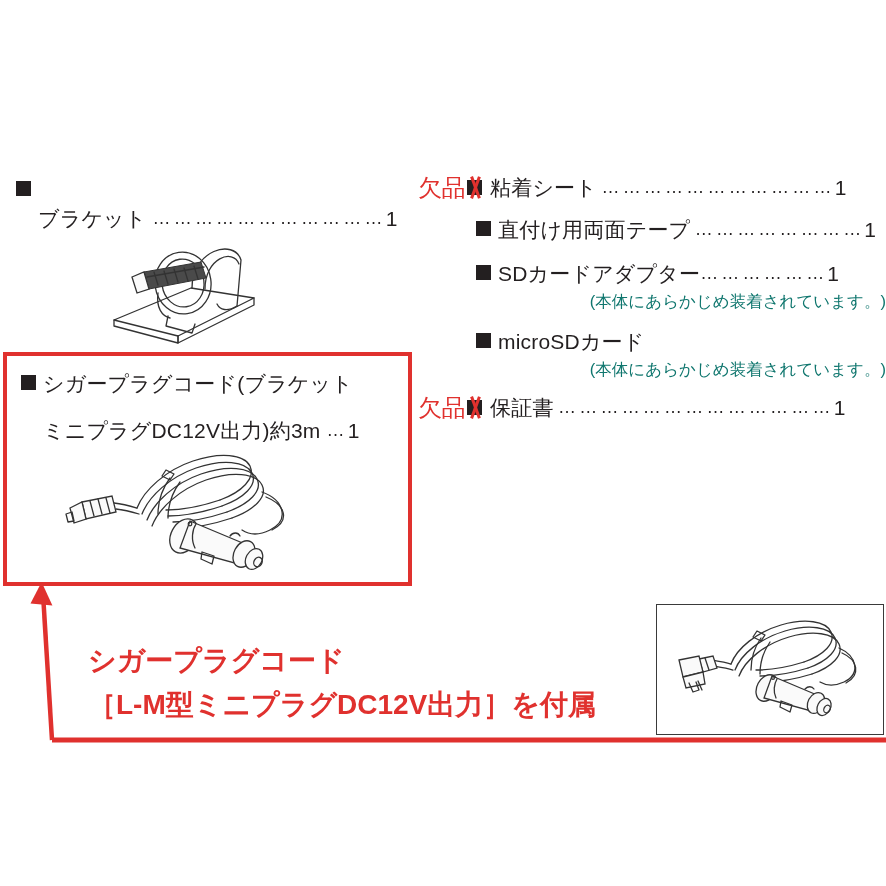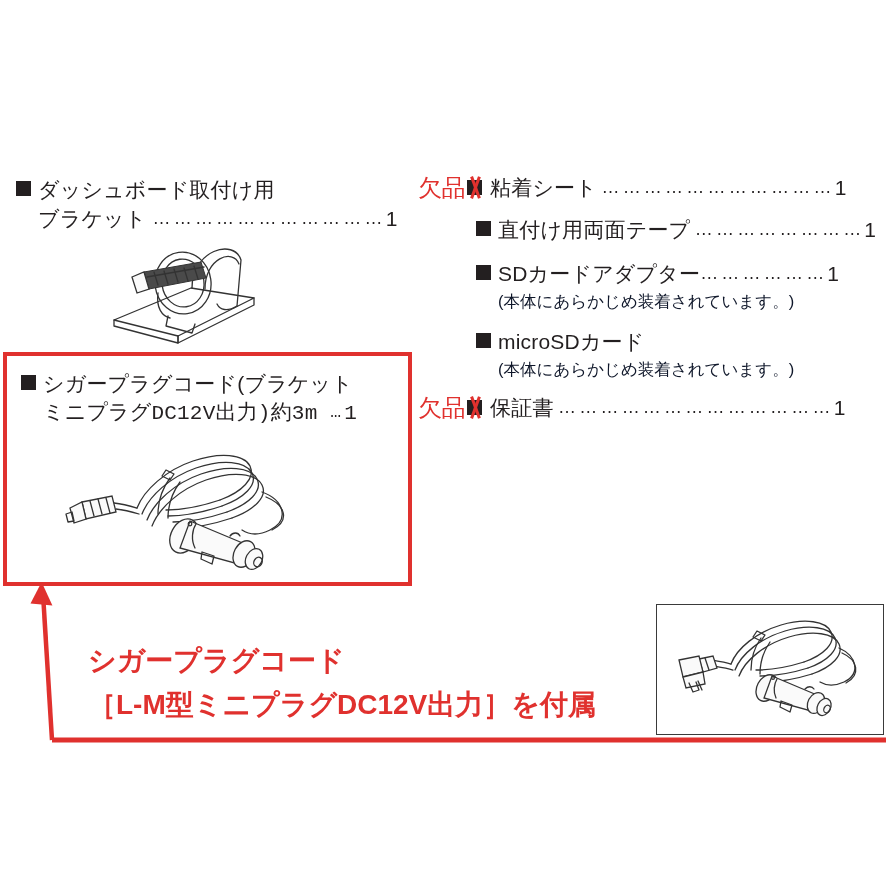--- a/index.html
+++ b/index.html
@@ -38,24 +38,25 @@
     letter-spacing: 3.2px;
     color: #231f20;
     font-size: 18px;
     vertical-align: 2px;
   }
   .qty {
     color: #231f20;
     font-size: 21px;
   }
   .note {
-    color: #0f172a;
+    color: #0f766e;
     font-size: 16.5px;
     line-height: 22px;
     white-space: nowrap;
+    text-align: right;
   }
 
   
   #left-col {
     position: absolute;
     left: 16px;
     top: 176px;
     width: 400px;
   }
   #bracket-line1 { }
@@ -83,23 +84,22 @@
     border: 4px solid #e0312e;
     box-sizing: border-box;
     background: #ffffff;
   }
   #redbox-text {
     position: absolute;
     left: 14px;
     top: 14px;
   }
   #redbox-line2 {
-    margin-top: 2px;
+    margin-top: 20px;
     padding-left: 22px;
-    font-family: Liberation Mono, monospace;
   }
   #cord-illus {
     position: absolute;
     left: 55px;
     top: 88px;
     width: 300px;
     height: 132px;
   }
 
   
@@ -203,21 +203,21 @@
   .lineart-fill-dark { fill: #4a4a4a; stroke: #333; stroke-width: 1; }
   .lineart-fill-light { fill: #fafafa; stroke: #333; stroke-width: 1.3; }
 </style>
 </head>
 <body>
 
 <div id="page">
 
   <div id="left-col">
     <div class="itemtext" id="bracket-line1">
-      <span class="bullet"></span><span>ダッシュボード取付け用</span>
+      <span class="bullet"></span>
     </div>
     <div class="itemtext" id="bracket-line2">
       <span>ブラケット</span>
       <span class="leader">……………………………</span><span class="qty">1</span>
     </div>
   </div>
 
   <svg id="bracket-illus" viewBox="0 0 250 112">
 
     <path class="lineart" d="M18 84 L95 52 L158 62 L82 100 Z"></path>

